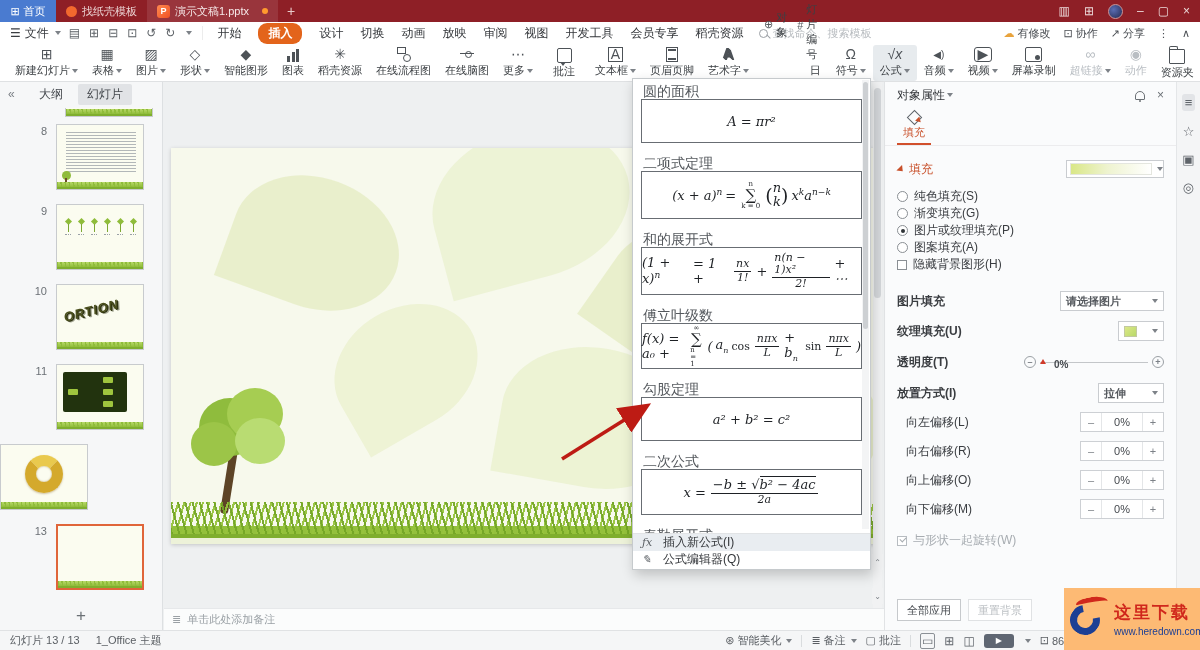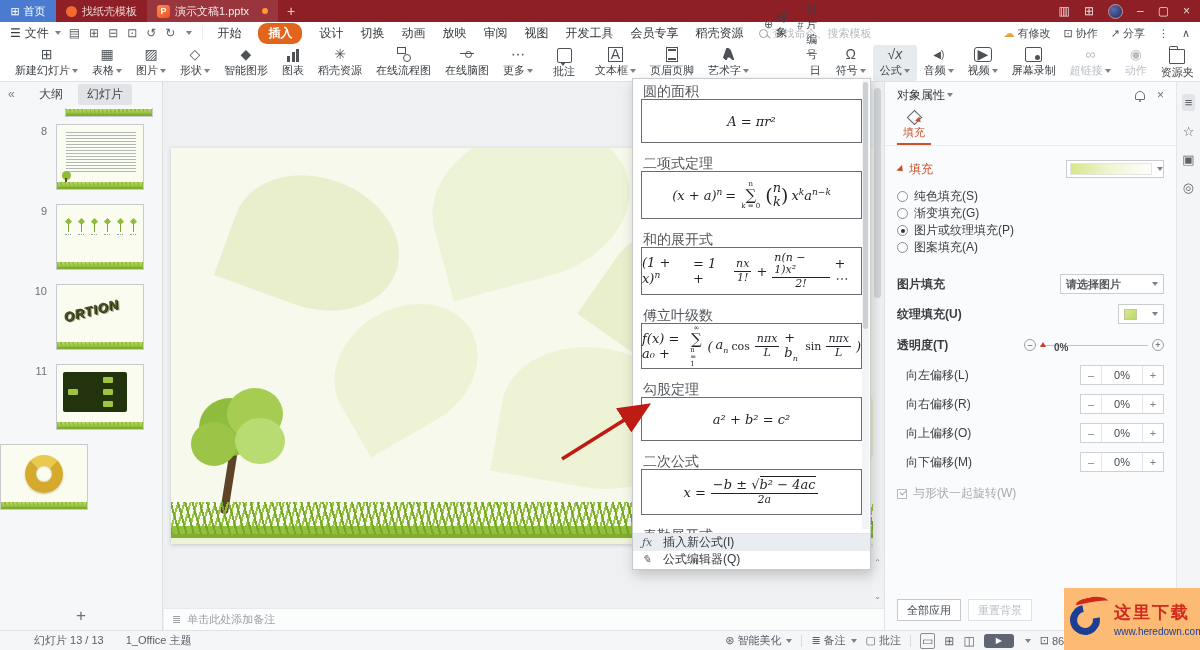--- a/index.html
+++ b/index.html
@@ -112,21 +112,21 @@
   .tree .c2 { left:38px; top:4px; width:56px; height:52px; background:#a6cd52; }
   .tree .c3 { left:2px; top:38px; width:46px; height:44px; background:#9cc548; }
   .tree .c4 { left:46px; top:34px; width:50px; height:46px; background:#b9dc72; }
   .vscroll { position:absolute; right:2px; top:0; width:9px; height:526px; background:#f1f2f3; }
   .vscroll .vthumb { position:absolute; left:1px; right:1px; top:6px; height:210px; background:#d4d7da; border-radius:4px; }
   .vbtn { position:absolute; right:1px; width:11px; height:16px; font-size:8px; color:#7c8187; display:flex; align-items:center; justify-content:center; background:#f1f2f3; }
 
   
   .notesbar { position:absolute; left:164px; top:608px; width:720px; height:22px; background:#fbfcfc; border-top:1px solid #e6e8ea; display:flex; align-items:center; gap:6px; padding-left:8px; color:#9aa0a5; font-size:11px; }
   .statusbar { position:absolute; left:0; top:630px; width:1200px; height:20px; background:#f5f6f7; border-top:1px solid #e0e2e4; display:flex; align-items:center; font-size:11px; color:#5a5e63; padding:0 10px; }
-  .st-left { display:flex; gap:22px;margin-left:24px; }
+  .st-left { display:flex; gap:16px; }
   .st-right { margin-left:auto; display:flex; align-items:center; gap:9px; padding-right:116px; }
   .st-div { width:1px; height:12px; background:#d9dcde; }
   .st-grp { display:flex; align-items:center; gap:3px; }
   .view-ic { font-size:12px; color:#5f646a; }
   .view-ic.active { border:1px solid #8b9096; border-radius:2px; padding:0 1px; }
   .play-btn { width:30px; height:14px; background:#5f6672; border-radius:3px; color:#fff; font-size:8px; display:flex; align-items:center; justify-content:center; }
 
   
   .dropdown { position:absolute; left:632px; top:78px; width:239px; background:#fff; border:1px solid #c6cacd; box-shadow:2px 5px 12px rgba(0,0,0,.20); z-index:40; padding-bottom:1px; }
   .dd-label { height:18px; padding:4px 10px 0; font-size:14px; color:#54585d; }
@@ -514,20 +514,26 @@
           </div>
           <div class="th-grass"></div>
         </div>
       </div>
       <div class="sb-row">
         <div class="thumb">
           <div class="th12-ring"></div>
           <div class="th-grass"></div>
         </div>
       </div>
+      <div class="sb-row">
+        <span class="sb-num">13</span>
+        <div class="thumb sel">
+          <div class="th-grass"></div>
+        </div>
+      </div>
     </div>
     <div class="sb-add">+</div>
   </div>
 
   <div class="canvas">
     <div class="page">
       <div class="leaf" style="left:60px;top:30px;width:170px;height:130px;transform:rotate(20deg)"></div>
       <div class="leaf" style="left:260px;top:-20px;width:200px;height:150px;transform:rotate(-15deg);background:rgba(228,237,192,.5)"></div>
       <div class="leaf" style="left:430px;top:90px;width:180px;height:140px;transform:rotate(35deg)"></div>
       <div class="leaf" style="left:160px;top:160px;width:150px;height:120px;transform:rotate(-30deg);background:rgba(231,239,199,.6)"></div>
@@ -688,20 +694,24 @@
         <span>渐变填充(G)</span>
       </div>
       <div class="pp-radio-row">
         <span class="radio on"></span>
         <span>图片或纹理填充(P)</span>
       </div>
       <div class="pp-radio-row">
         <span class="radio"></span>
         <span>图案填充(A)</span>
       </div>
+      <div class="pp-radio-row">
+        <span class="cbox"></span>
+        <span>隐藏背景图形(H)</span>
+      </div>
     </div>
     <div class="pp-row" style="margin-top:18px">
       <span>图片填充</span>
       <span class="select sel-pic">
         <span>请选择图片</span>
           <span class="caret"></span>
       </span>
     </div>
     <div class="pp-row tight">
       <span>纹理填充(U)</span>
@@ -714,20 +724,27 @@
       <span>透明度(T)</span>
       <span class="slider-wrap">
         <span class="mini-circ">–</span>
         <span class="track">
             <i class="mark"></i>
             <span class="slider-val">0%</span>
           </span>
         <span class="mini-circ">+</span>
       </span>
     </div>
+    <div class="pp-row tight">
+      <span>放置方式(I)</span>
+      <span class="select sel-place">
+        <span>拉伸</span>
+          <span class="caret"></span>
+      </span>
+    </div>
     <div class="offset-row">
       <span>向左偏移(L)</span>
       <span class="spinner">
         <span class="spin-btn">–</span>
         <span class="spin-val">0%</span>
         <span class="spin-btn">+</span>
       </span>
     </div>
     <div class="offset-row">
       <span>向右偏移(R)</span>

